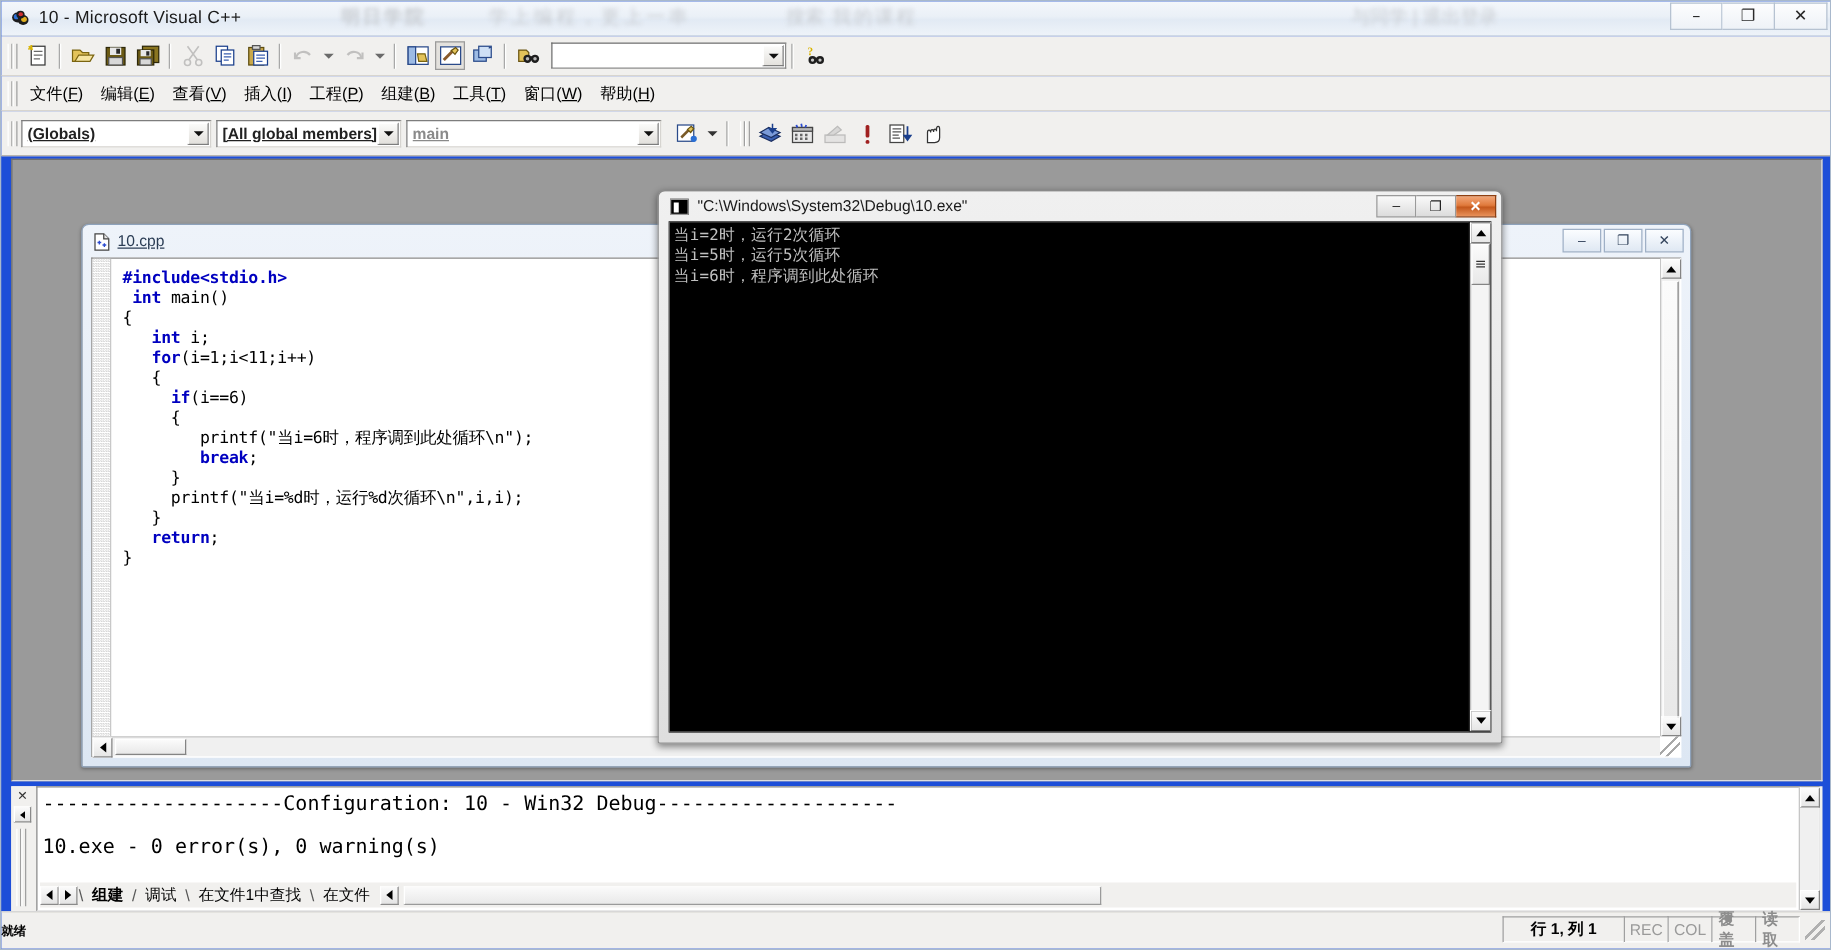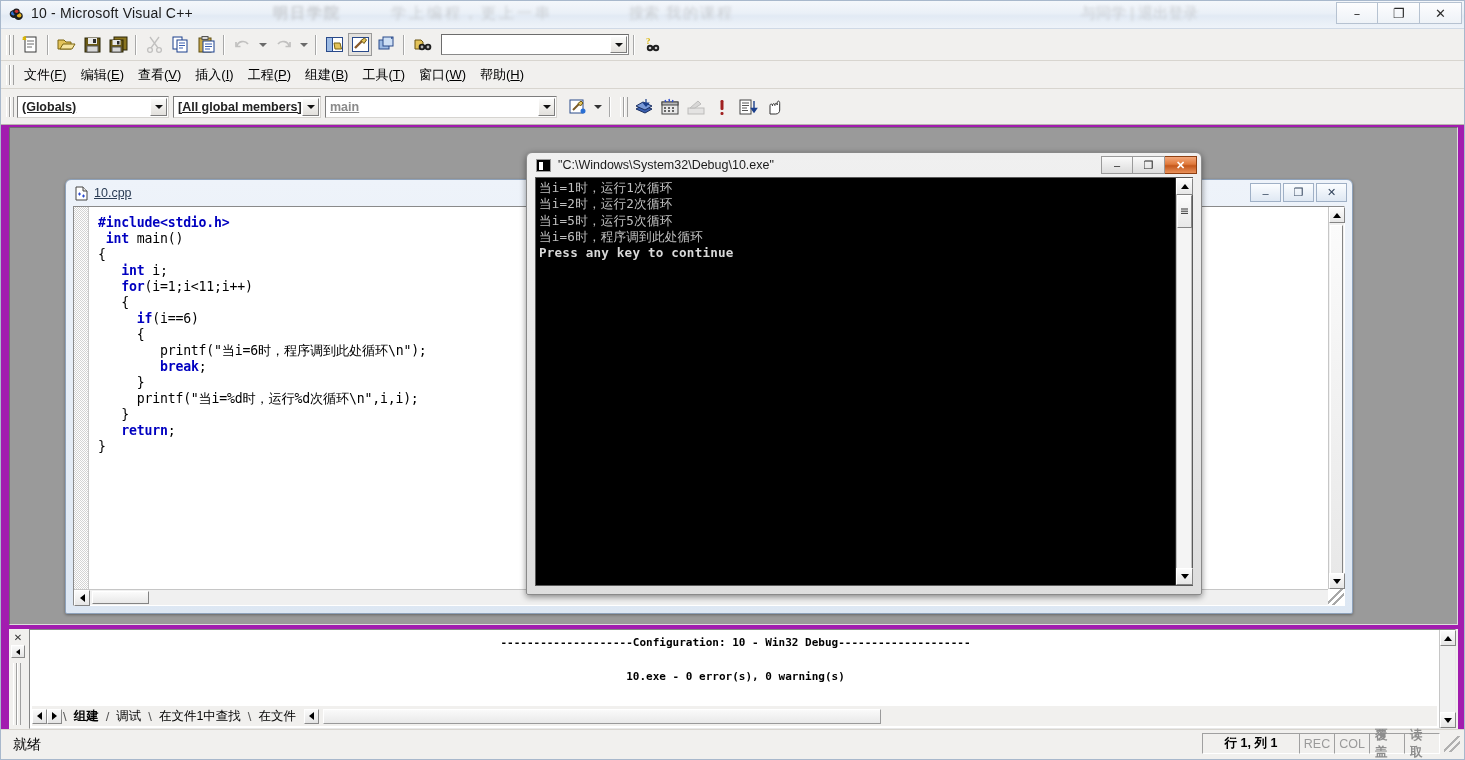--- a/index.html
+++ b/index.html
@@ -6,21 +6,21 @@
   html, body {
     margin: 0; padding: 0;
     width: 1465px; height: 760px;
     overflow: hidden;
     background: #ffffff;
     font-family: "Liberation Sans", sans-serif;
   }
   #app {
     position: relative;
     width: 1465px; height: 760px;
-    background: #a21caf;
+    background: #1d4ed8;
     border: 1px solid #a8b8cc;
     overflow: hidden;
   }
 
   
   .titlebar {
     position: absolute; left: 0; top: 0; width: 1465px; height: 28px;
     background: linear-gradient(180deg,#f4f7fb 0%, #eaf0f7 45%, #e2eaf4 55%, #eef3f9 100%);
     border-bottom: 1px solid #cfd9e6;
   }
@@ -124,21 +124,21 @@
   }
   .combo {
     height: 22px; flex: none; background: #fff;
     border: 1px solid #7d7d7d; border-right-color:#d6d4d0; border-bottom-color:#d6d4d0;
     display: flex; align-items: center;
     font-size: 12.5px; font-weight: bold; color: #222;
     padding-left: 4px; overflow: hidden; position: relative;
   }
   .combo.c1 { width: 152px; }
   .combo.c2 { width: 148px; margin-left: 4px;}
-  .combo.c3 { width: 232px; margin-left: 4px;}
+  .combo.c3 { width: 204px; margin-left: 4px;}
   .combo .ctext { flex:1; overflow:hidden; white-space: nowrap; text-decoration: underline; }
   .combo.c3 .ctext { color: #8a8a8a; }
   .combo .cbtn {
     width: 17px; height: 18px; flex: none; margin-right:1px;
     background: linear-gradient(180deg,#fbfbfa,#e2e0dc);
     border: 1px solid #fff; border-right-color:#7d7d7d; border-bottom-color:#7d7d7d;
     display: flex; align-items: center; justify-content: center;
   }
   .combo .cbtn i {
     width:0;height:0;border-left:4px solid transparent;
@@ -318,22 +318,22 @@
   .op-main {
     flex: 1; position: relative;
     background: #fff;
     border: 1px solid #868686;
     border-right-color:#e8e8e8; border-bottom-color:#e8e8e8;
     margin-right: 2px;
   }
   .op-text {
     position: absolute; left: 4px; top: 4px; right: 18px; bottom: 28px;
     font-family: "DejaVu Sans Mono","Liberation Mono", monospace;
-    font-size: 11px; line-height: 17px; color: #000;
-    white-space: pre; overflow: hidden; font-weight: bold; text-align: center;
+    font-size: 16px; line-height: 17px; color: #000;
+    white-space: pre; overflow: hidden; font-weight: normal;
   }
   .op-vscroll {
     position:absolute; right:0; top:0; width:16px; bottom:0;
     background:#f0f0f0; border-left:1px solid #c6c6c6;
   }
   .op-tabs {
     position: absolute; left: 2px; bottom: 2px; right: 18px; height: 20px;
     display: flex; align-items: center;
     background:#f1f0ee;
   }
@@ -359,21 +359,21 @@
   }
   .op-hscrollrest { flex:1; }
 
   
   .statusbar {
     position: absolute; left: 0; bottom: 0; width: 1465px; height: 30px;
     background: #f1f0ee; border-top: 1px solid #d8d5cf;
     display: flex; align-items: center;
   }
   .st-ready {
-    margin-left: 12px; font-size: 14px; color: #000; font-weight:normal;
+    margin-left: 0; font-size: 10px; color: #000; font-weight:bold;
   }
   .st-right { position:absolute; right: 6px; top: 3px; display:flex; align-items:center; }
   .st-cell {
     height: 21px; display:flex;align-items:center;justify-content:center;
     border:1px solid #fff; border-top-color:#a0a0a0;border-left-color:#a0a0a0;
     font-size:12.5px; color:#9a9a9a; padding: 0 5px; margin-left:-1px;
   }
   .st-cell.linecol { width:98px; color:#000; font-weight:bold; }
   .st-cell.w { width:36px; }
   .st-cell.cn { color:#8d8d8d; font-weight:bold;}
@@ -702,21 +702,21 @@
             </div>
           <div class="cbtn2">
               <span>❐</span>
             </div>
           <div class="cbtn2 close">
               <span>✕</span>
             </div>
         </div>
       </div>
       <div class="console-client">
-        <div class="console-text" id="consoletext"><div>当i=1时，运行1次循环</div><div>当i=2时，运行2次循环</div><div>当i=5时，运行5次循环</div><div>当i=6时，程序调到此处循环</div><div class="ln-last">Press any key to continue</div></div>
+        <div class="console-text" id="consoletext"><div>当i=2时，运行2次循环</div><div>当i=5时，运行5次循环</div><div>当i=6时，程序调到此处循环</div></div>
         <div class="console-vscroll">
           <div class="sbtn up" style="left:0;top:0;width:17px;height:17px">
               <i></i>
             </div>
           <div class="track">
             <div class="thumb" style="left:0;top:0;width:15px;height:33px;display:flex;align-items:center;justify-content:center">
               <svg width="9" height="9" viewBox="0 0 9 9">
                   <path d="M1 2h7M1 4.2h7M1 6.4h7" stroke="#333"></path>
                 </svg>
             </div>

